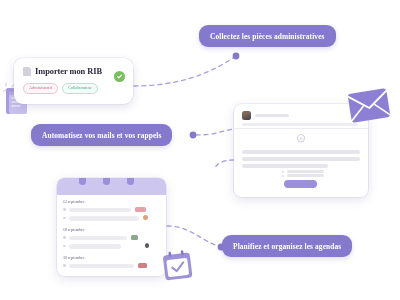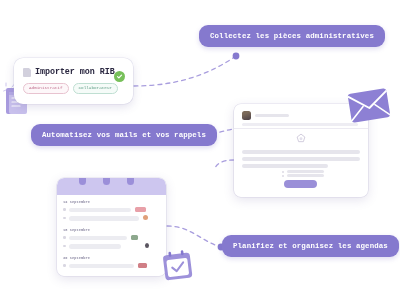--- a/index.html
+++ b/index.html
@@ -6,21 +6,21 @@
     margin: 0;
     padding: 0;
     background: #ffffff;
   }
   #stage {
     position: relative;
     width: 400px;
     height: 300px;
     overflow: hidden;
     background: #ffffff;
-    font-family: Liberation Mono, monospace;
+    font-family: Liberation Serif, serif;
     -webkit-font-smoothing: antialiased;
   }
 
   
   #connectors {
     position: absolute;
     left: 0; top: 0;
     width: 400px; height: 300px;
     pointer-events: none;
   }

